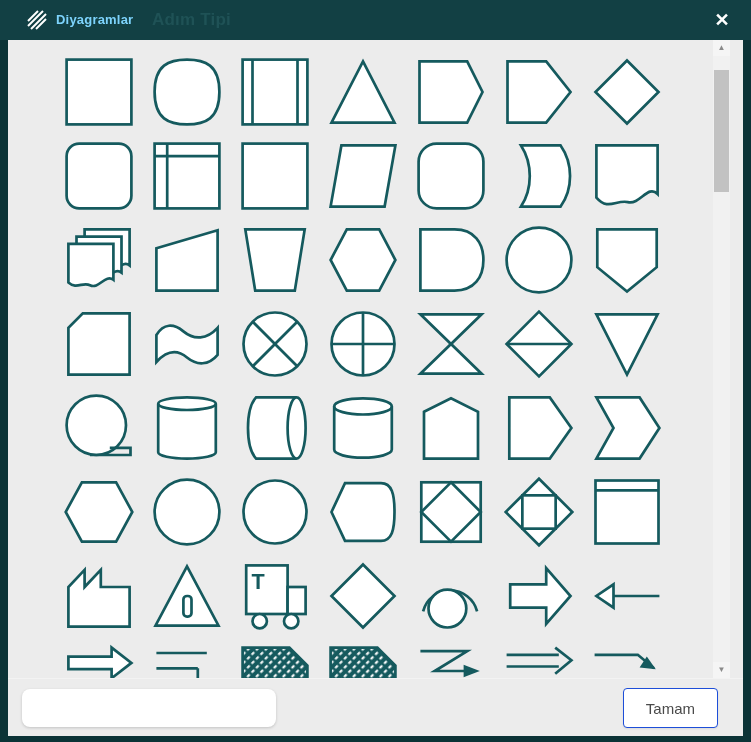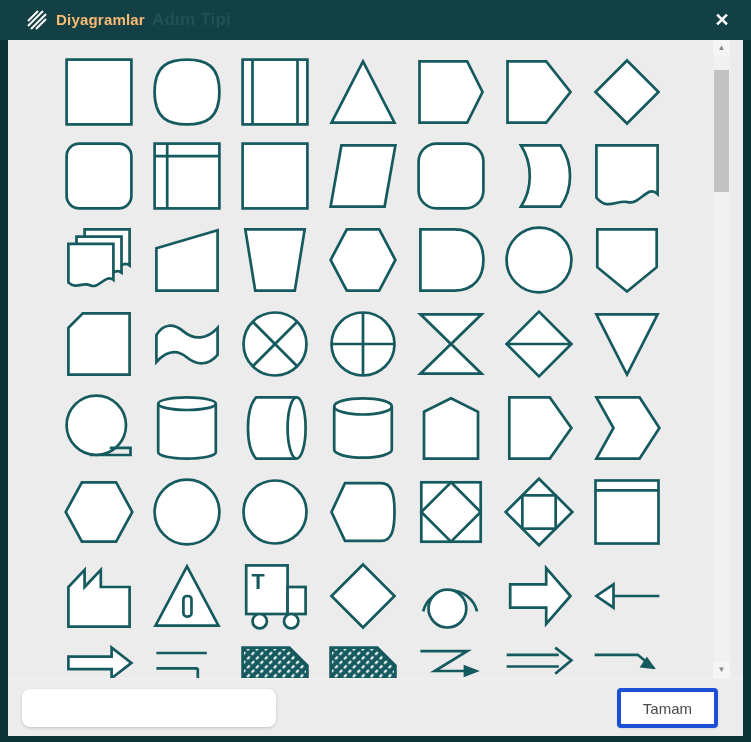--- a/index.html
+++ b/index.html
@@ -10,37 +10,37 @@
   }
   *{box-sizing:border-box}
   html,body{margin:0;padding:0}
   body{
     position:relative;width:751px;height:742px;overflow:hidden;
     background:var(--backdrop);
     font-family:"Liberation Sans",sans-serif;
   }
   .header{position:absolute;top:0;left:0;right:0;height:40px;background:var(--header)}
   .stripes-icon{position:absolute;left:26px;top:9px;width:22px;height:22px}
-  .dlg-title{position:absolute;left:56px;top:0;line-height:40px;color:#fdba74;font-weight:bold;font-size:15px;z-index:2;letter-spacing:.2px}
+  .dlg-title{position:absolute;left:56px;top:0;line-height:40px;color:#7dd3fc;font-weight:bold;font-size:13px;z-index:2;letter-spacing:.2px}
   .ghost-title{position:absolute;left:152px;top:0;line-height:40px;color:var(--ghost);font-weight:bold;font-size:17px;z-index:1;letter-spacing:.2px}
   .close-btn{position:absolute;right:16px;top:0;width:26px;text-align:center;line-height:40px;color:#fff;font-weight:bold;font-size:18px;cursor:pointer;z-index:3}
   .content{position:absolute;left:8px;right:8px;top:40px;bottom:6px;background:#ececec}
   .scrollarea{position:absolute;left:0;right:0;top:0;height:638px;overflow:hidden}
   .grid{display:grid;grid-template-columns:repeat(7,88px);grid-auto-rows:84px;padding:10px 0 0 47px}
   .cell{display:flex;align-items:center;justify-content:center}
   svg.shape{width:72px;height:72px;fill:#fff;stroke:var(--stroke);stroke-width:3;stroke-linejoin:miter}
   .scrollbar{position:absolute;top:0;right:13px;width:17px;height:638px;background:#f1f1f1}
   .sb-btn{position:absolute;left:0;width:17px;height:16px;color:#8a8a8a;font-size:8px;text-align:center;line-height:16px;background:#f5f5f5;cursor:pointer;user-select:none}
   .sb-up{top:0}
   .sb-down{bottom:0}
   .sb-thumb{position:absolute;left:1px;width:15px;top:30px;height:122px;background:#c2c2c2;cursor:pointer}
   .footer{position:absolute;left:0;right:0;top:638px;bottom:0;background:#ececec;border-top:1px solid #f3f3f3}
   .name-input{position:absolute;left:14px;top:10px;width:254px;height:38px;background:#fff;border:none;border-radius:8px;box-shadow:0 1px 3px rgba(0,0,0,.18);padding:0 12px;font-size:15px;color:#333;outline:none}
   .btn-row{position:absolute;right:25px;top:9px;display:flex;gap:11px}
-  .dlg-btn{height:40px;background:#fff;border:4px solid #1d4ed8;border-radius:4px;color:#4a4a4a;font-size:15px;font-family:inherit;padding:0 22px;cursor:pointer;box-shadow:0 1px 2px rgba(0,0,0,.08)}
+  .dlg-btn{height:40px;background:#fff;border:1px solid #1d4ed8;border-radius:4px;color:#4a4a4a;font-size:15px;font-family:inherit;padding:0 22px;cursor:pointer;box-shadow:0 1px 2px rgba(0,0,0,.08)}
 </style>
 </head>
 <body>
 
 <div class="header">
   <svg class="stripes-icon" viewBox="0 0 22 22" fill="none" stroke="#ffffff" stroke-width="2">
     <line x1="2" y1="12" x2="12" y2="2"></line>
     <line x1="2" y1="17" x2="17" y2="2"></line>
     <line x1="5" y1="20" x2="20" y2="5"></line>
     <line x1="10" y1="20" x2="20" y2="10"></line>

